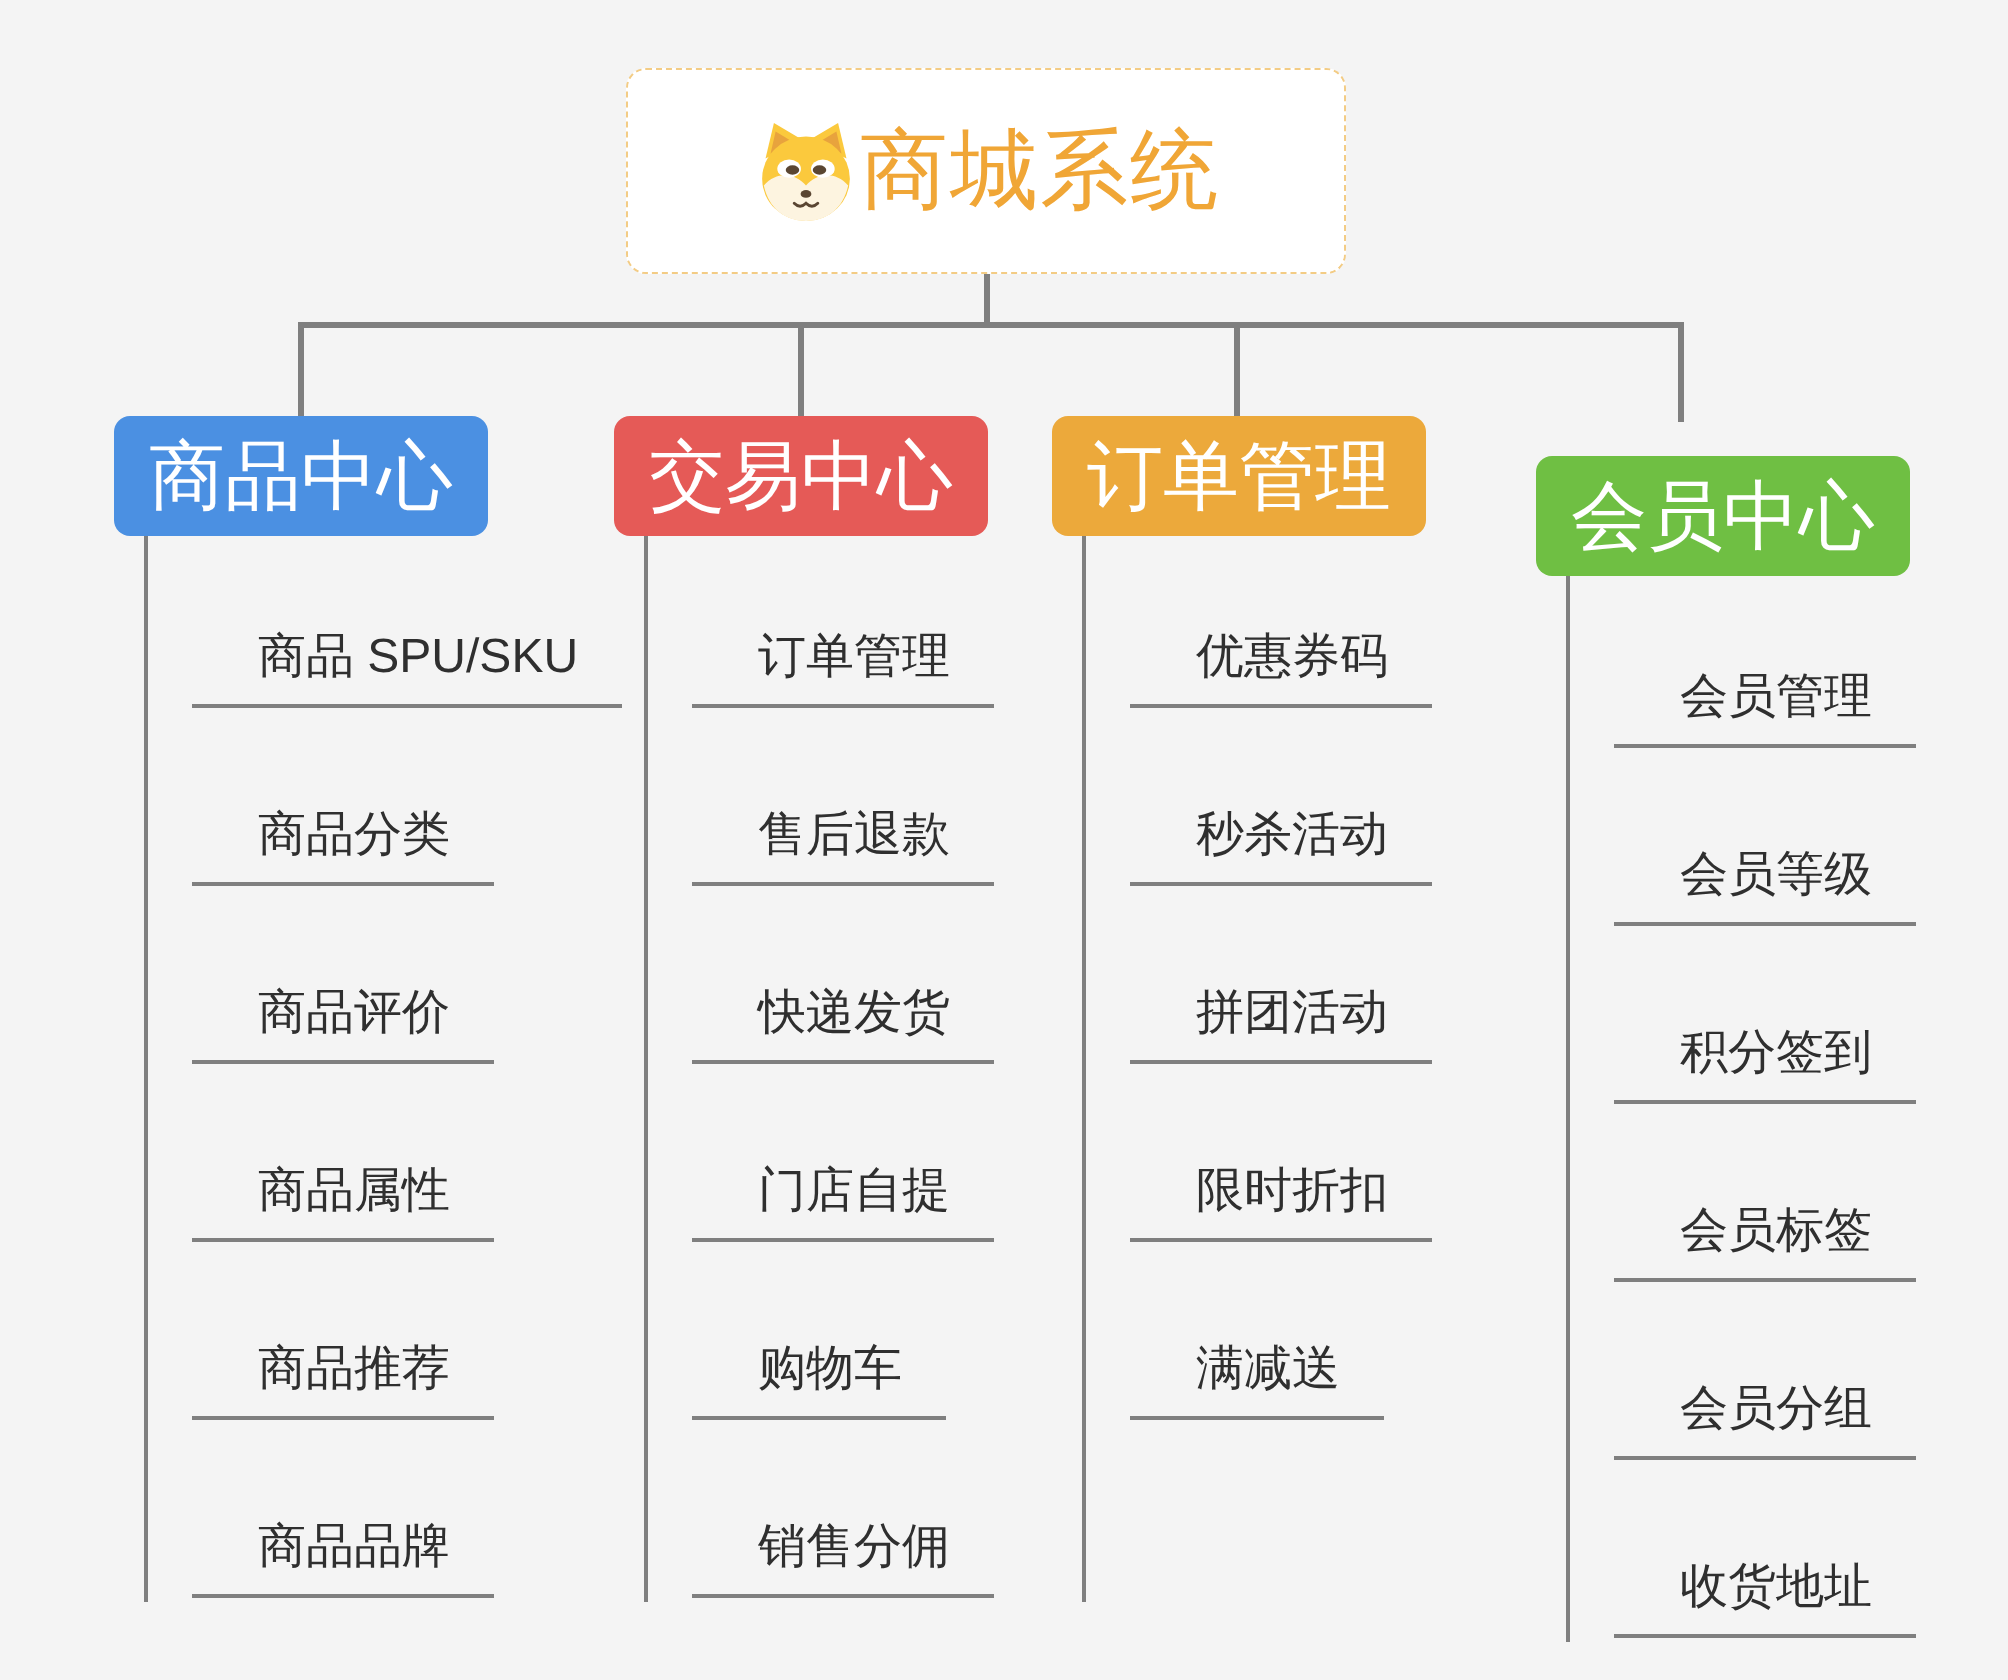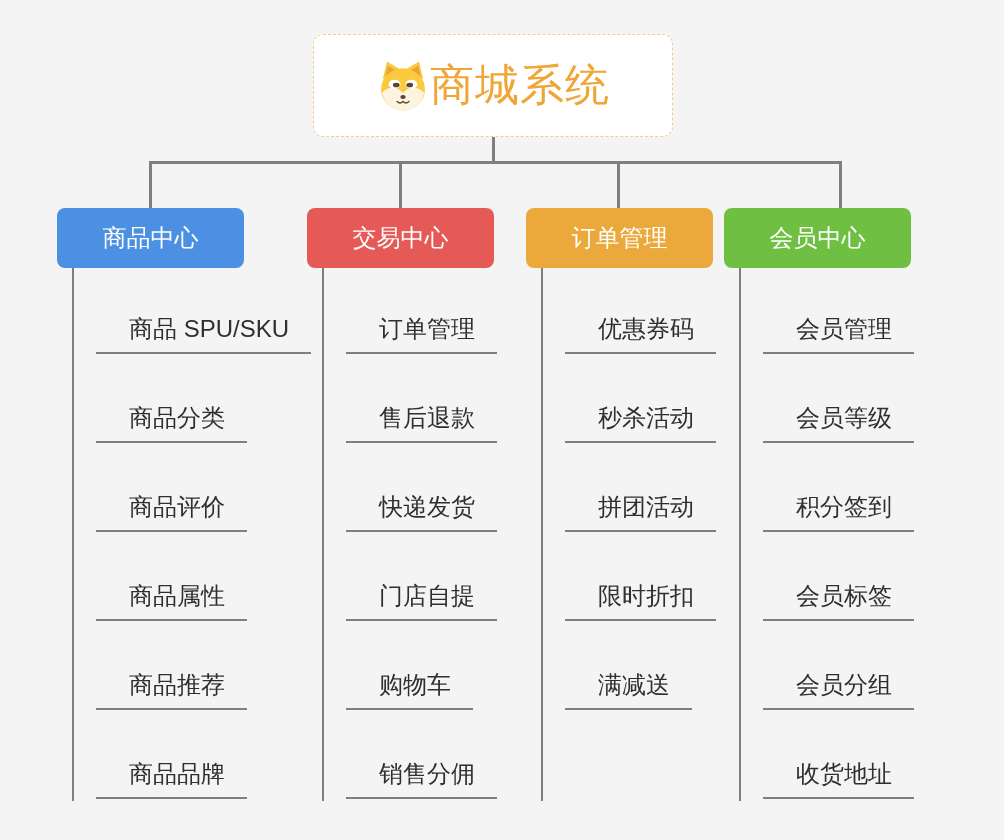--- a/index.html
+++ b/index.html
@@ -41,28 +41,28 @@
   .drop-1 { left: 149px; }
   .drop-2 { left: 399px; }
   .drop-3 { left: 617px; }
   .drop-4 { left: 839px; }
 
   
   .branch { position: absolute; top: 208px; width: 187px; }
   .branch-1 { left: 57px; }
   .branch-2 { left: 307px; }
   .branch-3 { left: 526px; }
-  .branch-4 { left: 724px; }
+  .branch-4 { left: 768px; margin-top: 20px; }
 
   .branch-box {
     width: 187px; height: 60px;
     border-radius: 8px;
     background: var(--branch-color, #888);
     color: #ffffff;
-    font-size: 24px;
+    font-size: 38px;
     display: flex;
     align-items: center;
     justify-content: center;
     white-space: nowrap;
   }
   .trunk {
     position: absolute;
     left: 15px; top: 60px;
     width: 2px; height: 533px;
     background: #7f7f7f;

